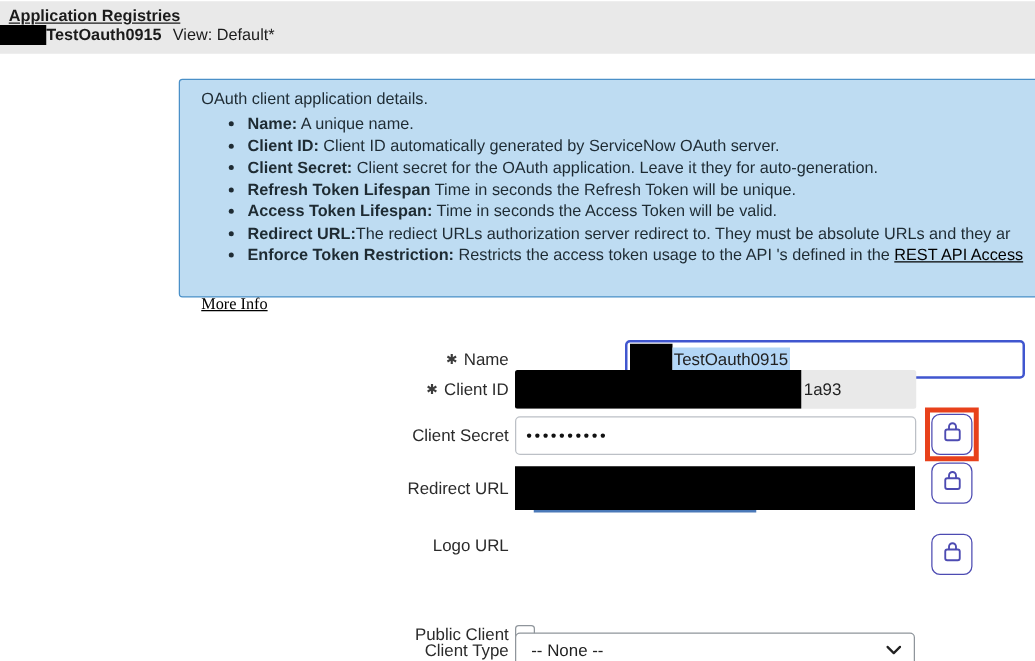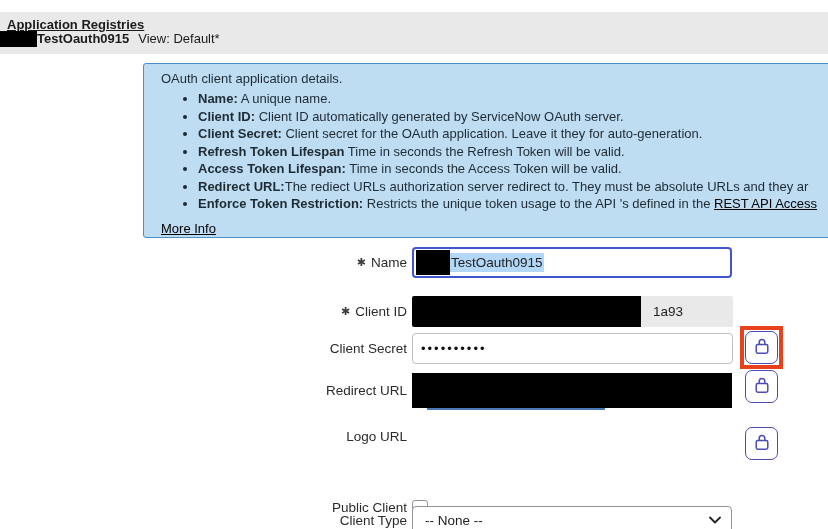--- a/index.html
+++ b/index.html
@@ -1,51 +1,51 @@
 <!DOCTYPE html>
 <html><head>
 <meta charset="utf-8">
 <style>
   * { margin:0; padding:0; box-sizing:border-box; }
   html,body { width:828px; height:529px; background:#ffffff; font-family:"Liberation Sans", sans-serif; }
   #app { position:relative; width:828px; height:529px; overflow:hidden; background:#fff; color:#222; }
 
   
-  .header-bar { position:absolute; left:0; top:12px; width:828px; height:42px; background:#e9e9e9; padding:3px 0 1px 7px; }
+  .header-bar { position:absolute; left:0; top:1px; width:828px; height:42px; background:#e9e9e9; padding:3px 0 1px 7px; }
   .breadcrumb-link { font-size:13px; font-weight:bold; color:#1b1b1b; text-decoration:underline; cursor:pointer; display:inline-block; }
   .record-title-row { position:absolute; left:0; top:18px; height:17px; display:flex; align-items:center; font-size:13px; color:#1b1b1b; }
   .hdr-redaction { width:37px; height:16px; background:#000; }
   .record-name { font-weight:bold; }
   .view-label { margin-left:9px; }
 
   
   .info-box { position:absolute; left:143px; top:63px; width:700px; height:175px;
       background:#bedcf2; border:1px solid #4a90c8; border-radius:3px;
       padding:6px 0 0 17px; font-size:13px; color:#1e2b33; }
   .info-intro { line-height:17px; white-space:pre; }
   .info-bullets { list-style:disc; padding-left:37px; margin-top:3px; }
   .info-bullets li { line-height:17.5px; white-space:pre; }
   .bullet-term { font-weight:bold;text-align:right; }
   .inline-link, .more-info-link { color:#000000; text-decoration:underline; cursor:pointer; }
-  .more-info-link { display:inline-block; margin-top:8px; }
+  .more-info-link { display:inline-block; margin-top:22px;font-family:Liberation Serif, serif; }
 
   
   .form-row { position:absolute; left:160px; width:660px; display:flex; align-items:center; }
   .field-label { width:252px; text-align:right; padding-right:5px; font-size:13.5px; color:#2b2b2b; white-space:nowrap; }
   .mandatory { font-size:11px; color:#3c3c3c; margin-right:5px; position:relative; top:-1px; }
 
   .name-input { width:320px; height:31px; background:#fff; border:2px solid #4056cf; border-radius:4px;
       display:flex; align-items:center; padding:0 2px; overflow:hidden; }
   .input-redaction { width:34px; height:25px; background:#000; flex:0 0 auto; }
   .selected-text { font-size:13.5px; background:#b3d7f7; padding:2px 1px; white-space:pre; }
 
   .readonly-field { width:321px; height:31px; background:#e9e9e9; border:none; border-radius:2px;
       display:flex; align-items:center; overflow:hidden; font-size:13.5px; }
   .readonly-redaction { width:229px; height:31px; background:#000; flex:0 0 auto; }
-  .client-id-suffix { padding-left:12px; }
+  .client-id-suffix { padding-left:2px; }
 
   .secret-input { width:321px; height:31px; background:#fff; border:1px solid #bcc0c6; border-radius:4px;
       display:flex; align-items:center; padding:0 8px; font-size:13px; letter-spacing:2px; color:#111; }
 
   .redirect-redaction { width:320px; height:35px; background:#000; position:relative; }
   .clipped-link-remnant { position:absolute; left:15px; top:33px; width:178px; height:4px;
       border-bottom:2px solid #2a62ac; opacity:.85; }
 
   .checkbox { width:16px; height:16px; background:#fff; border:1px solid #8f959b; border-radius:3px; cursor:pointer; }
 
@@ -74,29 +74,29 @@
       <span class="view-label">View: Default*</span>
     </div>
   </div>
 
   <div class="info-box">
     <div class="info-intro">OAuth client application details.</div>
     <ul class="info-bullets">
       <li><span class="bullet-term">Name:</span><span> A unique name.</span></li>
       <li><span class="bullet-term">Client ID:</span><span> Client ID automatically generated by ServiceNow OAuth server.</span></li>
       <li><span class="bullet-term">Client Secret:</span><span> Client secret for the OAuth application. Leave it they for auto-generation.</span></li>
-      <li><span class="bullet-term">Refresh Token Lifespan</span><span> Time in seconds the Refresh Token will be valid.</span></li>
+      <li><span class="bullet-term">Refresh Token Lifespan</span><span> Time in seconds the Refresh Token will be unique.</span></li>
       <li><span class="bullet-term">Access Token Lifespan:</span><span> Time in seconds the Access Token will be valid.</span></li>
       <li><span class="bullet-term">Redirect URL:</span><span>The rediect URLs authorization server redirect to. They must be absolute URLs and they ar</span></li>
-      <li><span class="bullet-term">Enforce Token Restriction:</span><span> Restricts the unique token usage to the API 's defined in the </span><a class="inline-link">REST API Access</a></li>
+      <li><span class="bullet-term">Enforce Token Restriction:</span><span> Restricts the access token usage to the API 's defined in the </span><a class="inline-link">REST API Access</a></li>
     </ul>
     <a class="more-info-link">More Info</a>
   </div>
 
-  <div class="form-row" style="top:247px; height:31px;">
+  <div class="form-row" style="top:272px; height:31px;justify-content:space-between;">
     <div class="field-label">
       <span class="mandatory">✱</span><span>Name</span>
     </div>
     <div class="name-input">
       <span class="input-redaction"></span>
       <span class="selected-text">TestOauth0915</span>
     </div>
   </div>
 
   <div class="form-row" style="top:296px; height:31px;">

